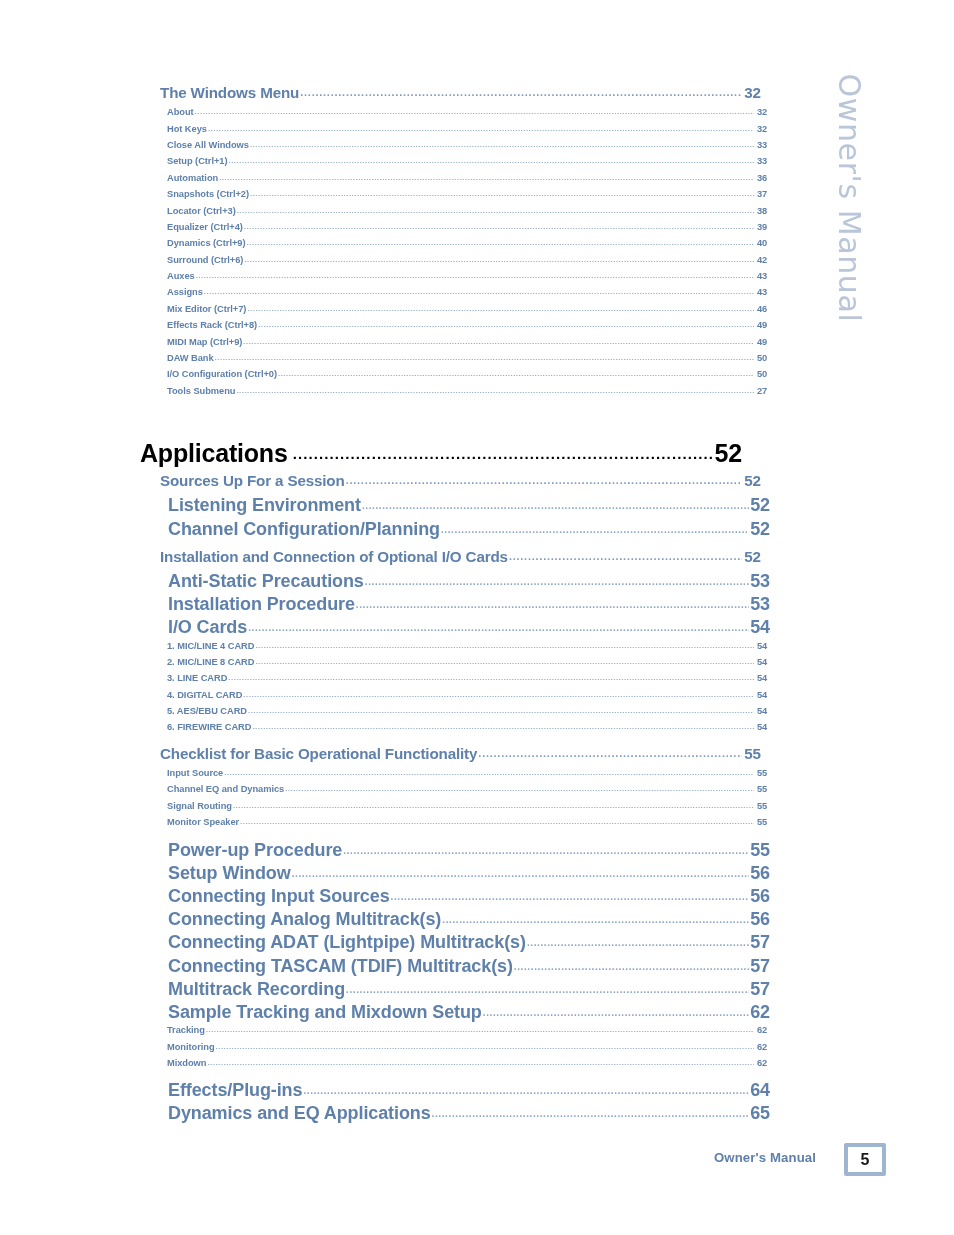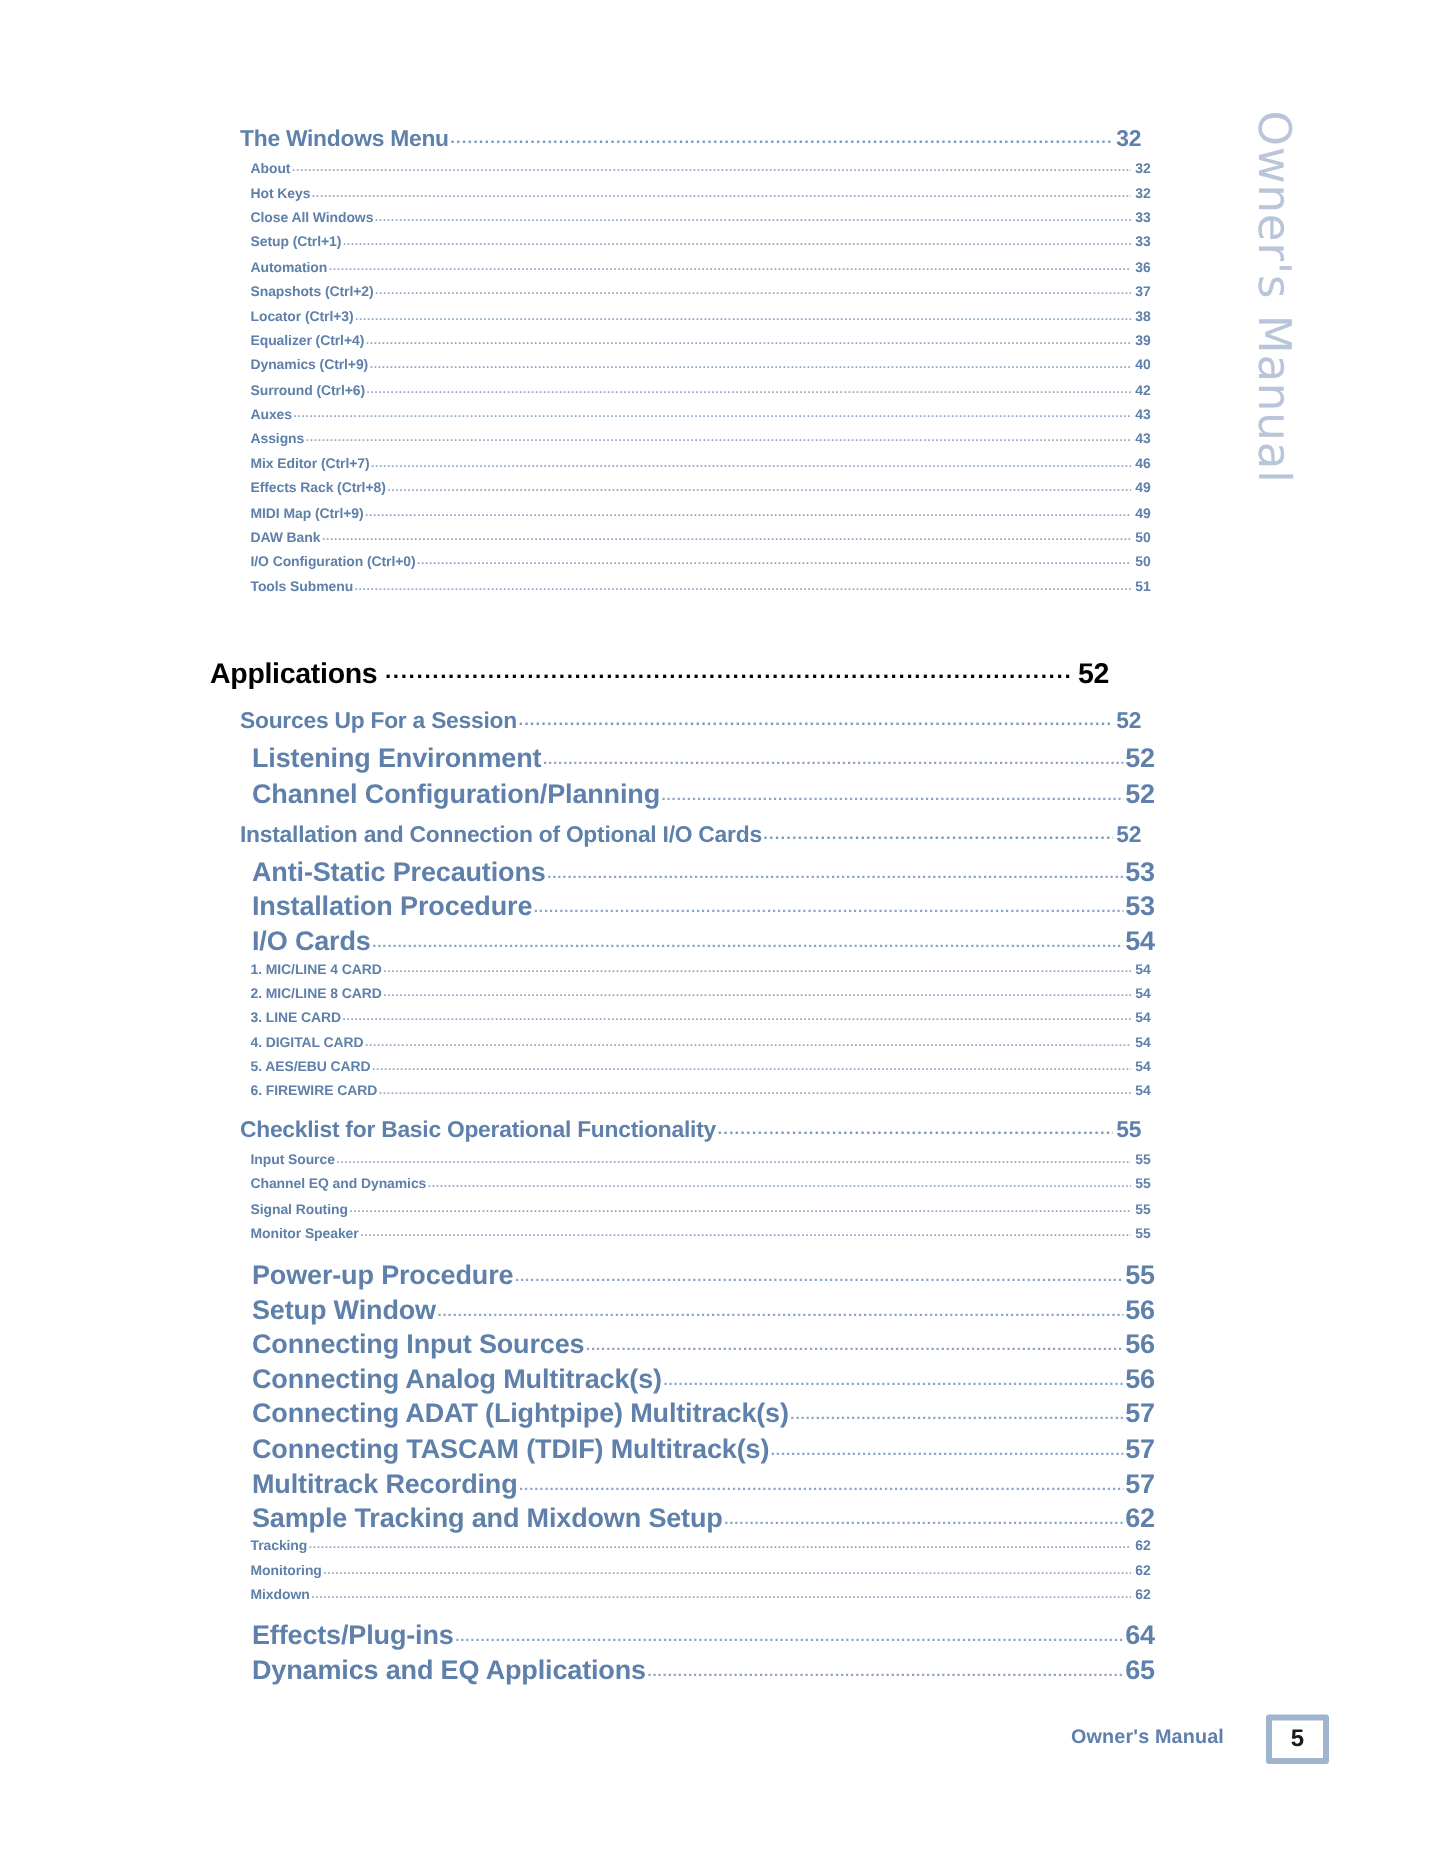--- a/index.html
+++ b/index.html
@@ -46,21 +46,21 @@
   }
   .entry .page {
     flex: 0 0 auto;
     text-align: center;
     font-variant-numeric: tabular-nums;
   }
 
   
   .lvl0 {
     margin-left: 0px;
-    font-size: 19px;
+    font-size: 25px;
     font-weight: bold;
     color: #000000;
     letter-spacing: -0.2px;
     height: 27px;
     align-items: baseline;
   }
   .lvl0 .title { padding-right: 4px; }
   .lvl0 .leader {
     font-size: 15px;
     top: -3px;
@@ -273,21 +273,21 @@
       <span class="page">50</span>
     </div>
     <div class="entry lvl3">
       <span class="title">I/O Configuration (Ctrl+0)</span>
       <span class="leader"></span>
       <span class="page">50</span>
     </div>
     <div class="entry lvl3">
       <span class="title">Tools Submenu</span>
       <span class="leader"></span>
-      <span class="page">51</span>
+      <span class="page">27</span>
     </div>
     <div class="gap-part"></div>
     <div class="entry lvl0">
       <span class="title">Applications</span>
       <span class="leader"></span>
       <span class="page">52</span>
     </div>
     <div class="gap-small"></div>
     <div class="entry lvl1">
       <span class="title">Sources Up For a Session</span>

